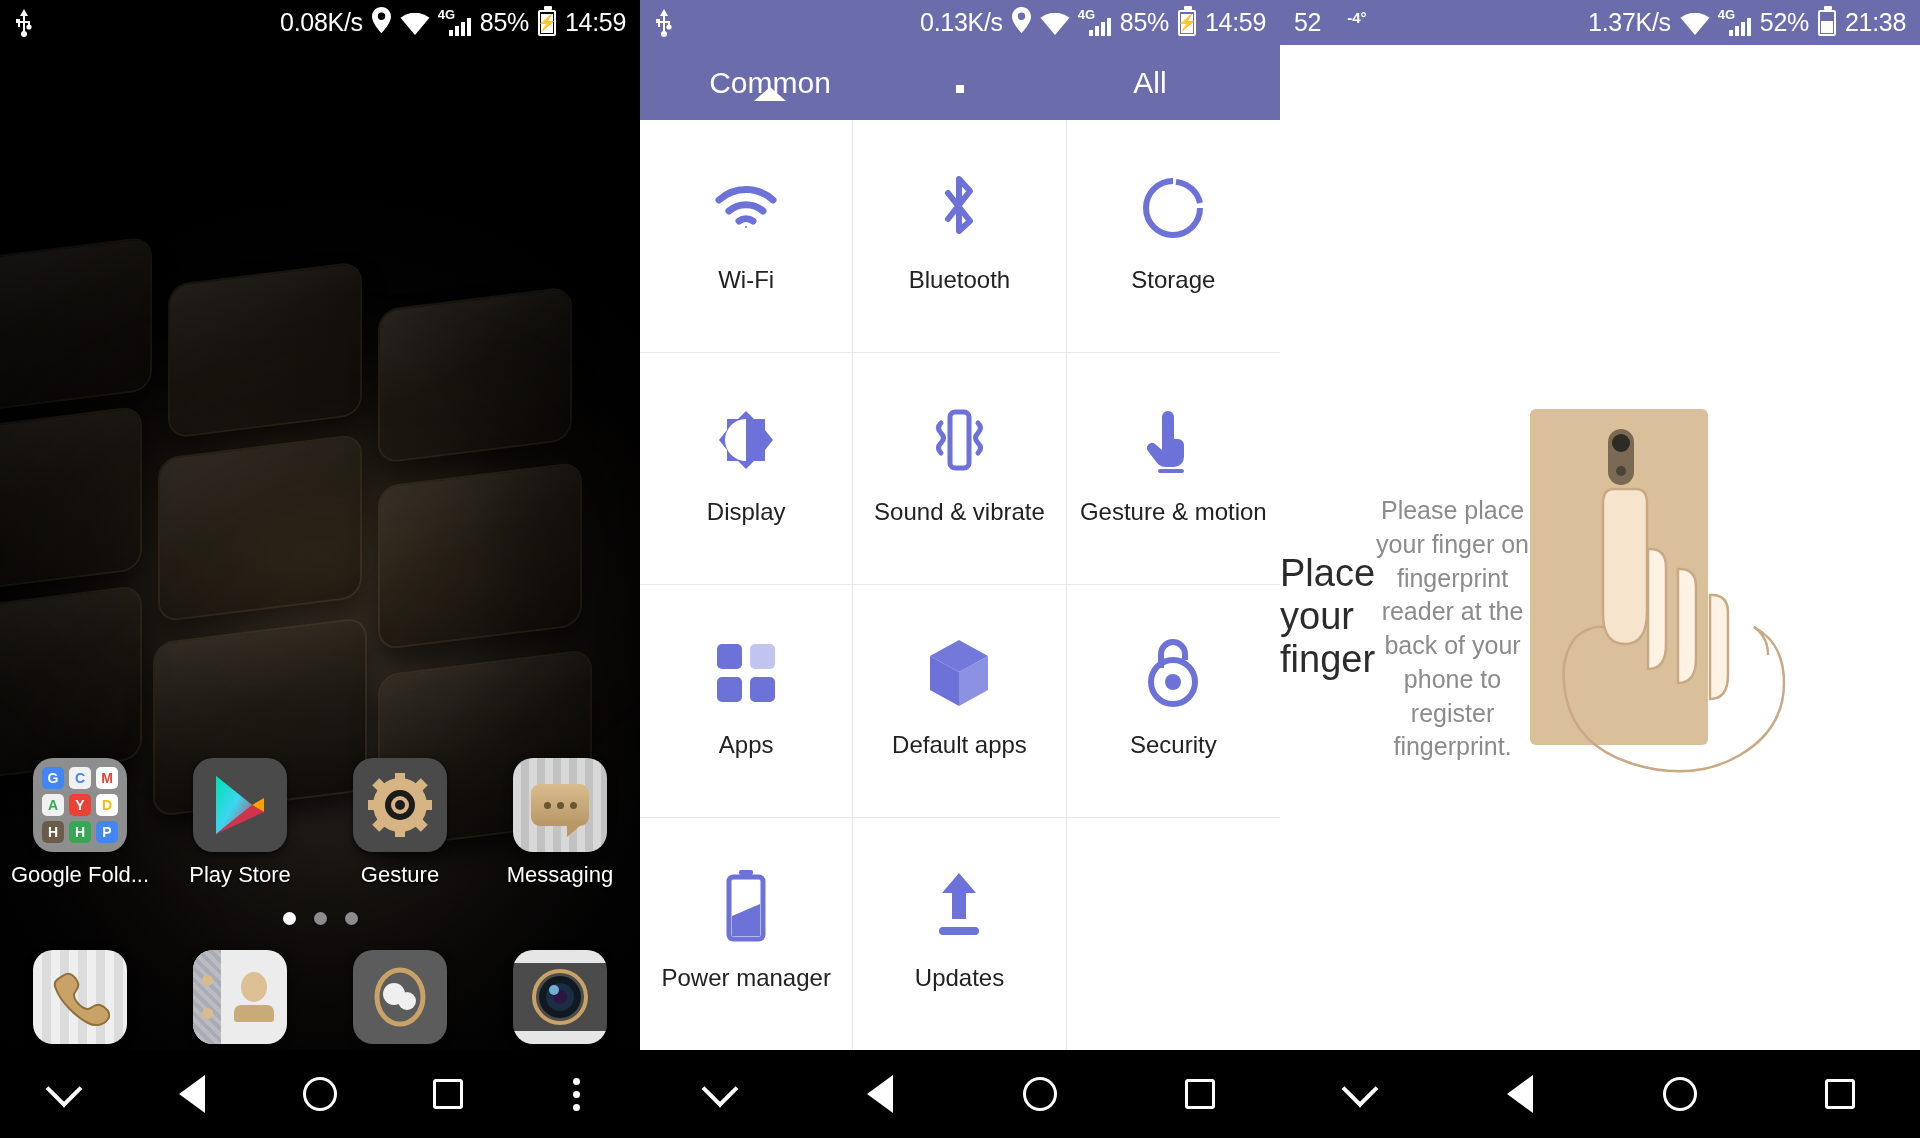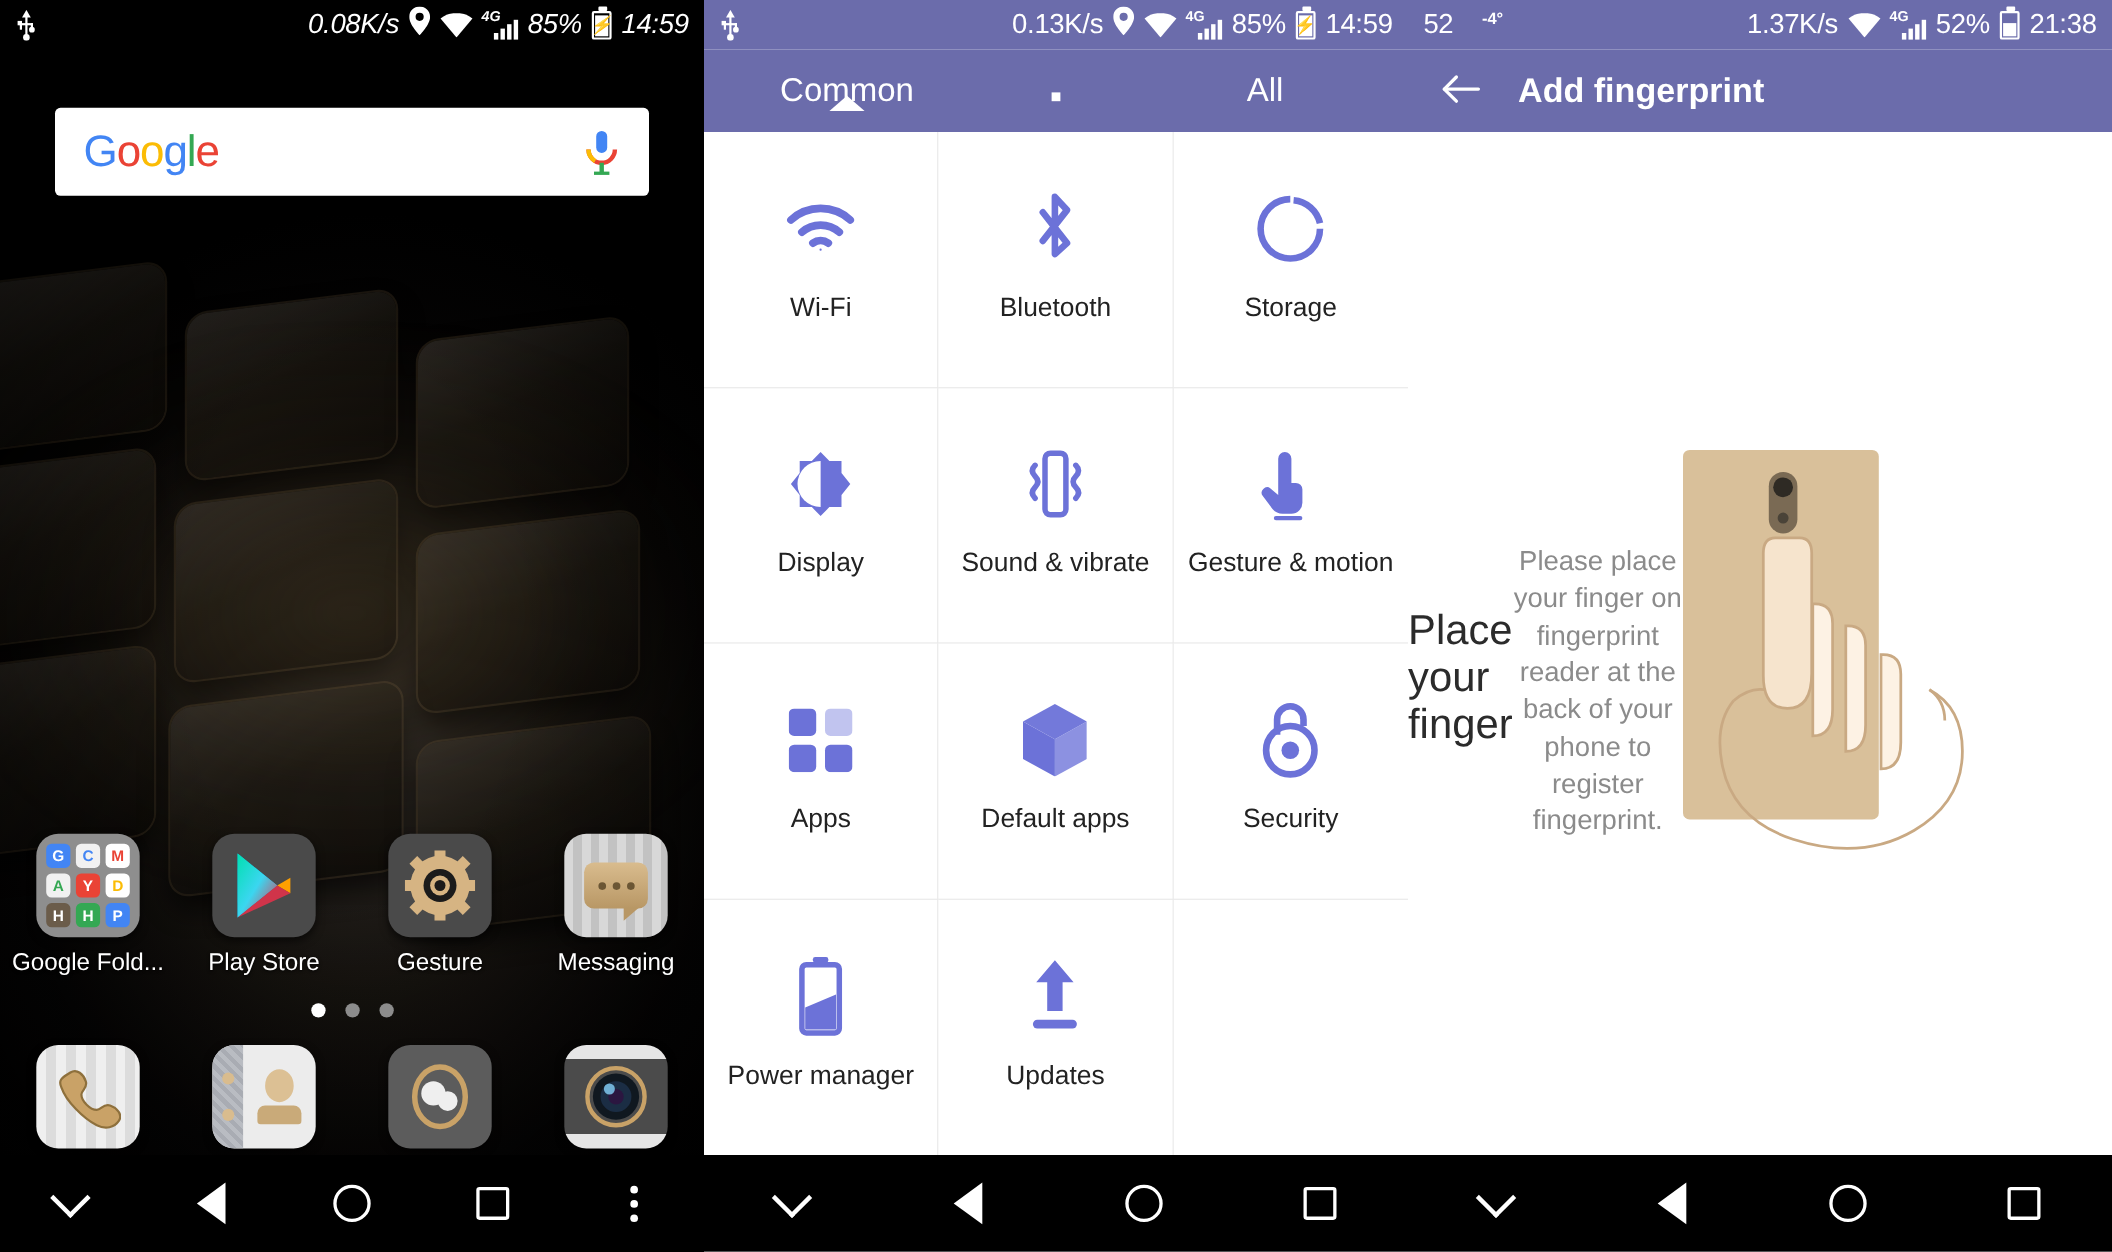--- a/index.html
+++ b/index.html
@@ -19,21 +19,21 @@
 
   
   .statusbar {
     position: absolute; top: 0; left: 0; right: 0; height: 45px;
     display: flex; align-items: center;
     padding: 0 14px;
     color: #fff;
     font-size: 25px;
     z-index: 20;
   }
-  .statusbar.dark { background: #000; font-style: italic; }
+  .statusbar.dark { background: #000; }
   .statusbar.purple { background: #6b6cab; }
   .sb-left { display:flex; align-items:center; gap:8px; }
   .sb-right { margin-left:auto; display:flex; align-items:center; gap:9px; }
   .sb-text { font-size: 25px; letter-spacing: -0.3px; line-height:1; }
   .sb-extra { display:flex; align-items:center; gap:26px; font-size:25px;justify-content:flex-end; }
   .sb-temp { font-size: 15px; font-weight:bold; position:relative; top:-5px; }
   .ico { display:inline-block; position:relative; }
 
   
   .usb { width:20px; height:28px; }
@@ -262,34 +262,20 @@
         </span>
         <span class="sb-text">85%</span>
         <span class="bat">
           <span class="fill" style="height:85%"></span>
             <span class="bolt">⚡</span>
         </span>
         <span class="sb-text">14:59</span>
       </div>
     </div>
 
-    <div class="search-bar">
-      <div class="google-logo">
-        <span>G</span><span>o</span><span>o</span><span>g</span><span>l</span><span>e</span>
-      </div>
-      <span class="mic">
-        <svg width="34" height="44" viewBox="0 0 34 44">
-          <rect x="12" y="2" width="10" height="20" rx="5" fill="#4285F4"></rect>
-          <path d="M5 19a12 12 0 0024 0" fill="none" stroke="#EA4335" stroke-width="4"></path>
-          <path d="M5 19a12 12 0 006 10.4" fill="none" stroke="#FBBC05" stroke-width="4"></path>
-          <rect x="15" y="31" width="4" height="9" fill="#34A853"></rect>
-          <rect x="10" y="39" width="14" height="3" fill="#34A853"></rect>
-        </svg>
-      </span>
-    </div>
 
     <div class="app-row row-apps">
       <div class="app">
         <div class="app-ico ico-folder">
           <div style="background:#4285F4">G</div>
           <div style="background:#f1f1f1;color:#4285F4">C</div>
           <div style="background:#fff;color:#EA4335">M</div>
           <div style="background:#f1f1f1;color:#34A853">A</div>
           <div style="background:#EA4335">Y</div>
           <div style="background:#fff;color:#FBBC05">D</div>
@@ -651,29 +637,20 @@
             </span>
         </span>
         <span class="sb-text">52%</span>
         <span class="bat">
           <span class="fill" style="height:52%"></span>
         </span>
         <span class="sb-text">21:38</span>
       </div>
     </div>
 
-    <div class="fp-appbar">
-      <span class="fp-back">
-        <svg width="36" height="30" viewBox="0 0 36 30" fill="none" stroke="#fff" stroke-width="3" stroke-linecap="round" stroke-linejoin="round">
-          <path d="M34 15 H3"></path>
-            <path d="M14 4 L3 15 L14 26"></path>
-        </svg>
-      </span>
-      <span class="fp-title">Add fingerprint</span>
-    </div>
 
     <div class="fp-body">
       <div class="fp-h1">Place your finger</div>
       <div class="fp-p">Please place your finger on fingerprint reader at the back of your phone to register fingerprint.</div>
 
       <div class="fp-art">
         <svg width="390" height="470" viewBox="0 0 390 470">
 
           <rect x="0" y="10" width="178" height="336" rx="6" fill="#d9c09a"></rect>
 

